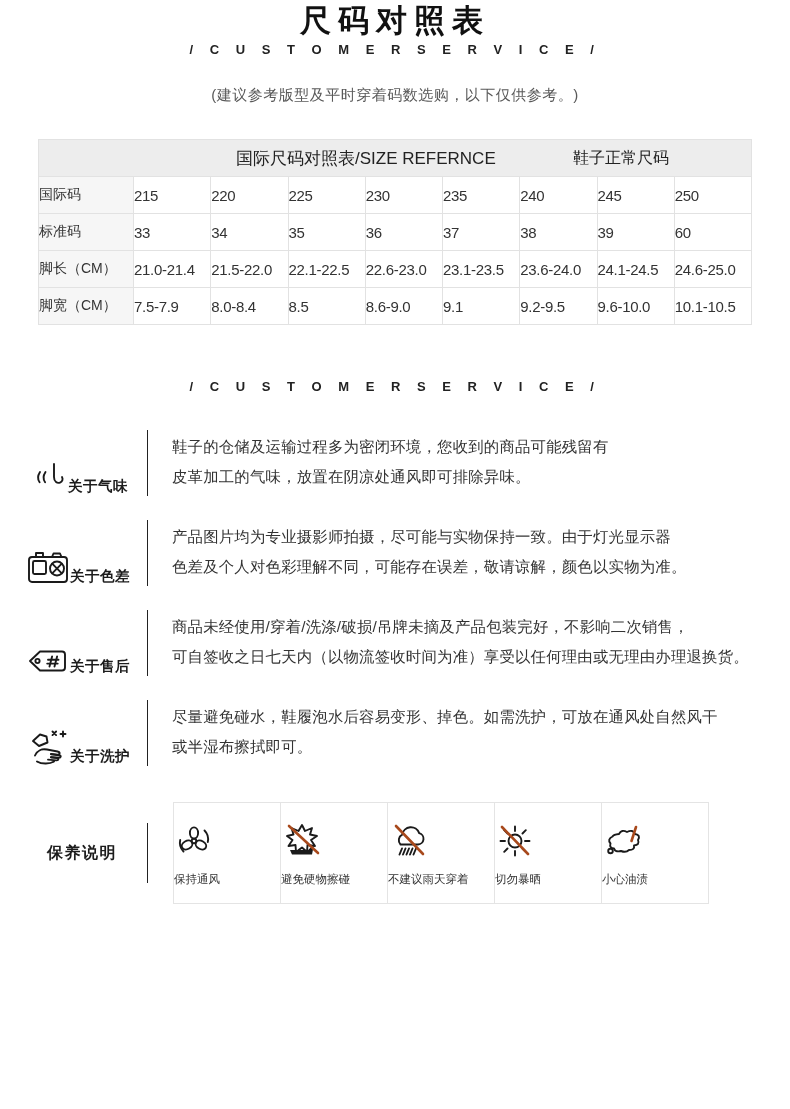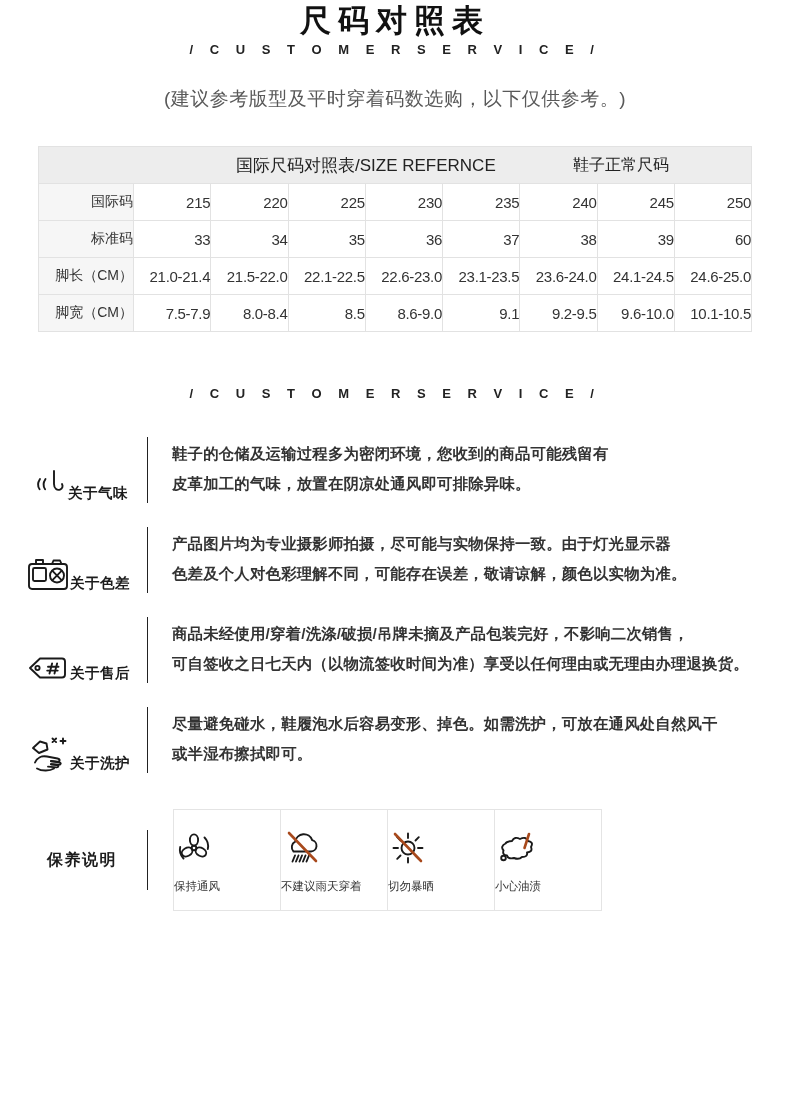--- a/index.html
+++ b/index.html
@@ -21,37 +21,37 @@
     color: #111;
   }
   .subtitle {
     font-size: 13px;
     font-weight: 600;
     letter-spacing: 6.5px;
     color: #222;
   }
   .note {
     margin-top: 29px;
-    font-size: 19px;
+    font-size: 15px;
     color: #595959;
     letter-spacing: 0.5px;
   }
 
   
   table.size-table {
     border-collapse: collapse;
     width: 714px;
     margin: 34px 38px 0 38px;
     table-layout: fixed;
   }
   table.size-table col.label-col { width: 95px; }
   table.size-table td, table.size-table th {
     border: 1px solid #e2e2e2;
     height: 37px;
-    text-align: right;
+    text-align: left;
     vertical-align: middle;
     font-weight: 400;
   }
   .table-head-cell {
     background: #ededed;
     position: relative;
   }
   .table-head-inner { position: relative; height: 35px; }
   .head-left {
     position: absolute; left: 197px; top: 50%;
@@ -107,21 +107,20 @@
     align-self: stretch;
   }
   .tip-body {
     margin-left: 24px;
     font-size: 15.4px;
     line-height: 30px;
     color: #333;
     white-space: pre-line;
     padding-top: 2px;
     letter-spacing: 0.2px;
-    font-weight: bold;
   }
 
   
   .care-row {
     display: flex;
     align-items: center;
     margin: 36px 0 0 45px;
   }
   .care-label {
     width: 74px;
@@ -345,20 +344,30 @@
             <ellipse class="st" cx="20" cy="12" rx="4.1" ry="5.6" transform="rotate(240 20 20)"></ellipse>
           </g>
           <circle class="st" cx="20" cy="20" r="2.3"></circle>
           <path class="st" d="M30.5 9.5 a12.5 12.5 0 0 1 3.3 11.5" stroke-width="1.6"></path>
           <path class="st" d="M9.5 30.5 a12.5 12.5 0 0 1 -3.3 -11.5" stroke-width="1.6"></path>
         </svg>
       </span>
       <span class="care-cell-label">保持通风</span>
     </div>
 
+    <div class="care-cell">
+      <span class="care-icon">
+        <svg class="ico" width="44" height="40" viewBox="0 0 44 40">
+          <path class="st" d="M21 4 L24 10 L31 7 L29 13.5 L36 15 L30 19 L34 25 L26.5 24 L26 31 L21 26.5 L15 31 L14.5 24 L7.5 25 L11.5 19 L6 15 L12.5 13.5 L10.5 7 L17.5 10 Z" stroke-width="1.7"></path>
+          <path class="solid" d="M9 29 L27 29 L33 23.5 L31 33.5 L11 33.5 Z"></path>
+          <line class="slash" x1="8" y1="5" x2="37" y2="32"></line>
+        </svg>
+      </span>
+      <span class="care-cell-label">避免硬物擦碰</span>
+    </div>
 
     <div class="care-cell">
       <span class="care-icon">
         <svg class="ico" width="44" height="40" viewBox="0 0 44 40">
           <path class="st" d="M12.5 23.5 h17.5 a5.8 5.8 0 0 0 1.2 -11.4 a8.8 8.8 0 0 0 -17 1.6 a6.2 6.2 0 0 0 -1.7 9.8 Z"></path>
           <path class="st" d="M14 27.5 l-2.5 6 M17.5 27.5 l-2.5 6 M21 27.5 l-2.5 6 M24.5 27.5 l-2.5 6 M28 27.5 l-2.5 6" stroke-width="1.5"></path>
           <line class="slash" x1="8" y1="5" x2="35" y2="33"></line>
         </svg>
       </span>
       <span class="care-cell-label">不建议雨天穿着</span>

